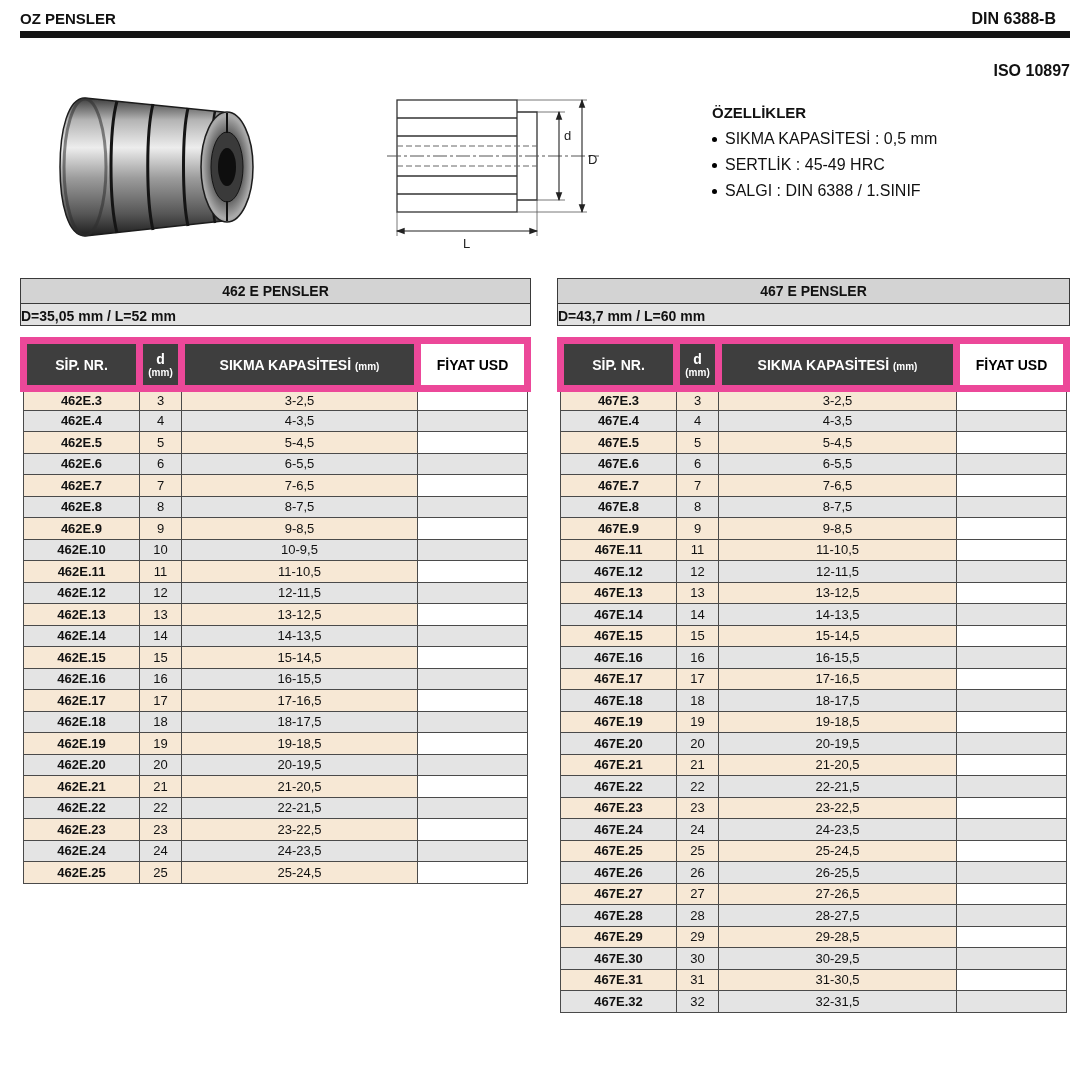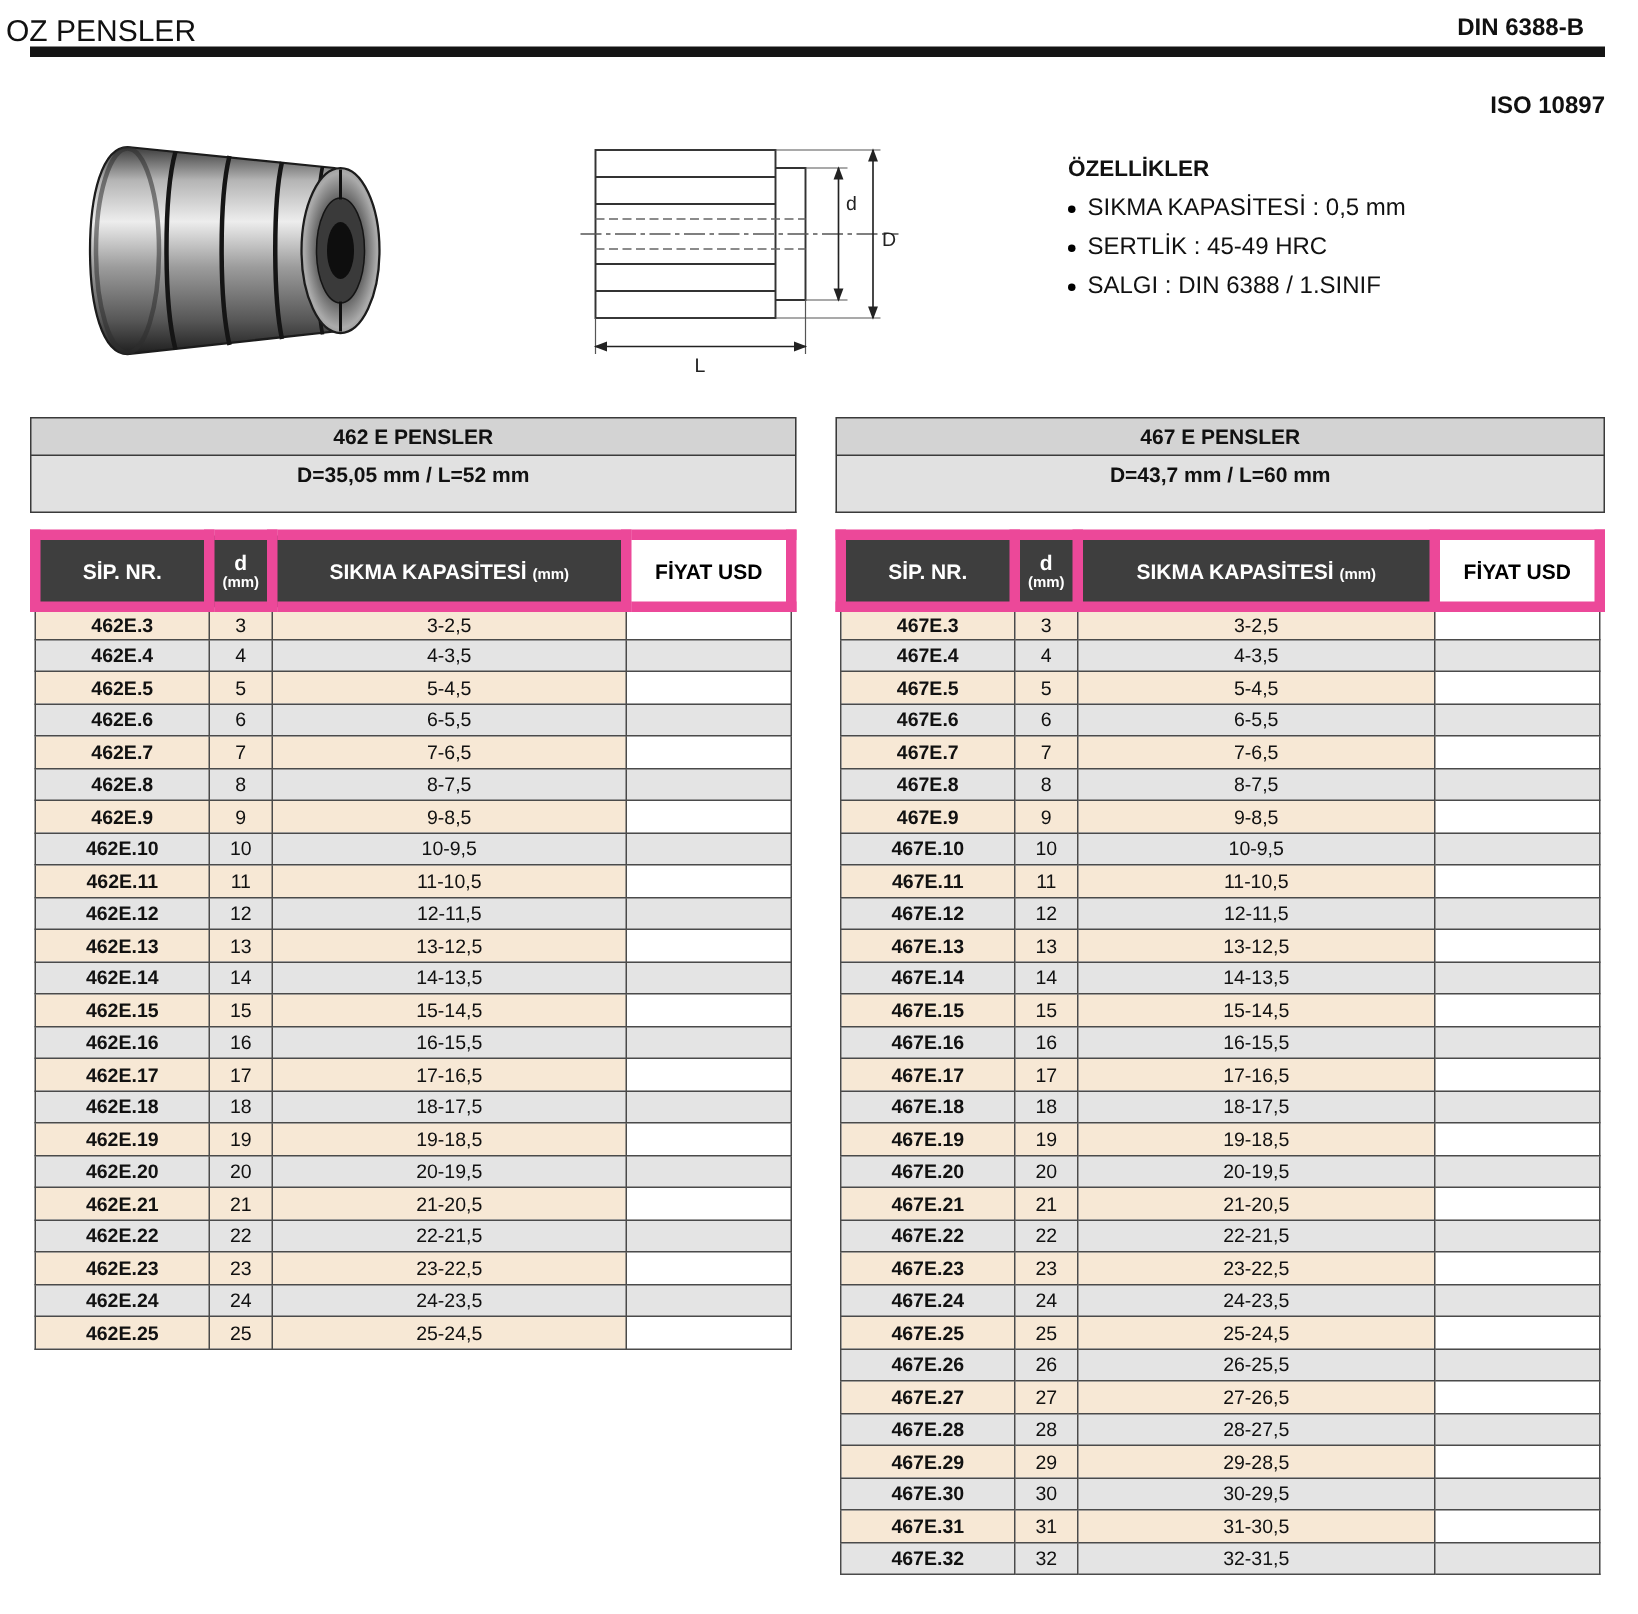--- a/index.html
+++ b/index.html
@@ -3,21 +3,21 @@
 <meta charset="utf-8">
 <style>
   * { margin:0; padding:0; box-sizing:border-box; }
   html,body { background:#fff; }
   body {
     width:1092px; height:1076px; position:relative; overflow:hidden;
     font-family:"Liberation Sans", sans-serif; color:#111;
   }
 
   
-  .brand        { position:absolute; left:4px;  top:10px; font-size:20px; font-weight:normal; }
+  .brand        { position:absolute; left:20px;  top:10px; font-size:15px; font-weight:bold; }
   .std-din      { position:absolute; right:36px; top:10px; font-size:16px; font-weight:bold; }
   .header-rule  { position:absolute; left:20px;  top:31px; width:1050px; height:7px; background:#141414; }
   .std-iso      { position:absolute; right:22px; top:62px; font-size:16px; font-weight:bold; }
 
   
   .photo   { position:absolute; left:55px;  top:88px; width:230px; height:158px; }
   .drawing { position:absolute; left:385px; top:84px; width:235px; height:168px; }
   .drawing text { font-family:"Liberation Sans", sans-serif; font-size:13px; fill:#222; }
 
   
@@ -30,22 +30,22 @@
   
   .ptable { position:absolute; top:278px; }
   .ptable.left  { left:20px;  width:511px; }
   .ptable.right { left:557px; width:513px; }
 
   .t-title {
     height:26px; line-height:25px; background:#d3d3d3; border:1px solid #3a3a3a;
     text-align:center; font-weight:bold; font-size:14px;
   }
   .t-sub {
-    height:38px; line-height:25px; background:#e1e1e1; border:1px solid #3a3a3a; border-top:0;
-    text-align:center; font-weight:bold; font-size:14px; margin-bottom:11px;
+    height:22px; line-height:25px; background:#e1e1e1; border:1px solid #3a3a3a; border-top:0;
+    text-align:left; font-weight:bold; font-size:14px; margin-bottom:11px;
   }
   .ptable table { width:100%; border-collapse:collapse; table-layout:fixed; }
   .ptable col.c1 { width:116px; }
   .ptable col.c2 { width:42px;  }
   .ptable col.c4 { width:110px; }
 
   .ptable th {
     background:#3e3e3e; color:#fff; border:7px solid #ec4899; height:48px;
     vertical-align:middle; font-size:14px; font-weight:bold; padding:0; text-align:center;
   }
@@ -398,26 +398,20 @@
           <td class="d">8</td>
           <td class="cap">8-7,5</td>
           <td class="price"></td>
         </tr>
         <tr class="odd">
           <td class="sip">467E.9</td>
           <td class="d">9</td>
           <td class="cap">9-8,5</td>
           <td class="price"></td>
         </tr>
-        <tr class="even">
-          <td class="sip">467E.10</td>
-          <td class="d">10</td>
-          <td class="cap">10-9,5</td>
-          <td class="price"></td>
-        </tr>
         <tr class="odd">
           <td class="sip">467E.11</td>
           <td class="d">11</td>
           <td class="cap">11-10,5</td>
           <td class="price"></td>
         </tr>
         <tr class="even">
           <td class="sip">467E.12</td>
           <td class="d">12</td>
           <td class="cap">12-11,5</td>

